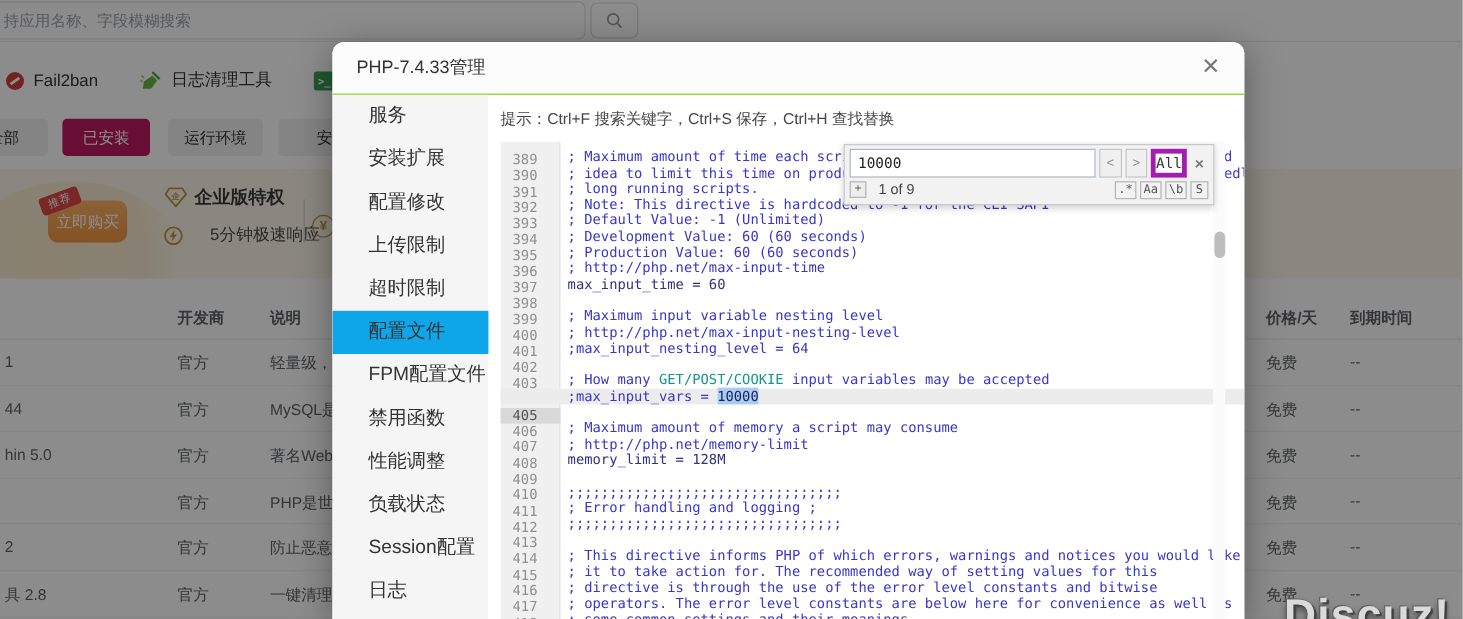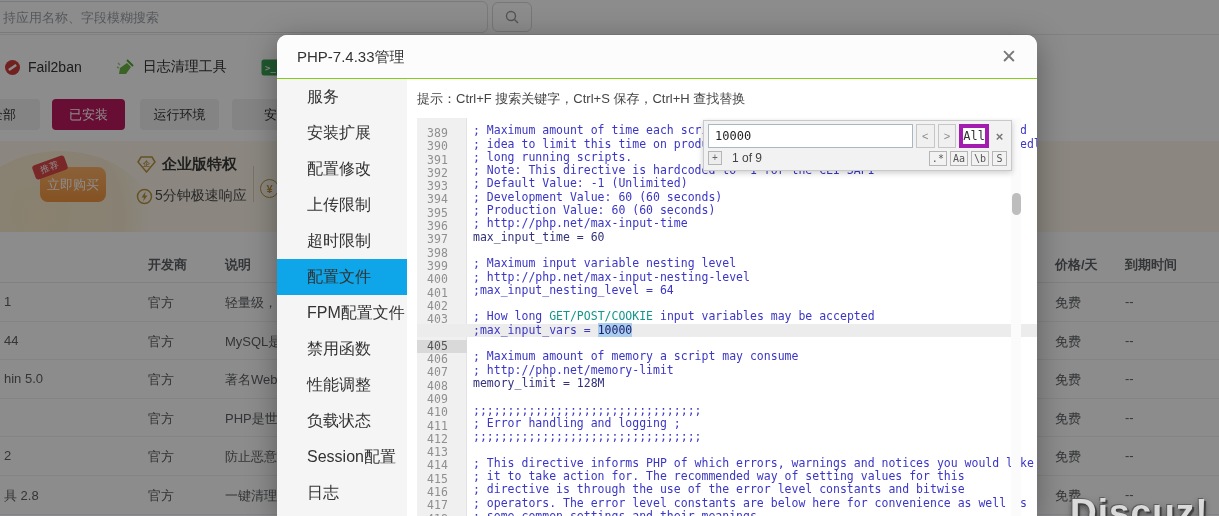--- a/index.html
+++ b/index.html
@@ -23,21 +23,21 @@
   
   .banner{position:absolute;left:0;top:141px;width:100%;height:91px;background:#fdf6ea;overflow:hidden;}
   .banner .blob{position:absolute;left:-40px;top:10px;width:200px;height:160px;border-radius:50%;
     background:radial-gradient(circle at 40% 40%, #fbeccb 0%, #f8ecd2 55%, rgba(253,246,234,0) 72%);}
   .buy-btn{position:absolute;left:40px;top:167px;width:66px;height:35px;border:none;border-radius:8px;
     background:linear-gradient(180deg,#ffb268,#f1953f);color:#fff;font-size:13px;cursor:pointer;}
   .ribbon{position:absolute;left:33px;top:160px;background:#de4848;color:#fff;font-size:9px;padding:1px 7px;
     border-radius:3px;transform:rotate(-20deg);letter-spacing:1px;}
   .perk1{position:absolute;left:137px;top:155px;display:flex;align-items:center;gap:6px;
          font-size:15px;font-weight:bold;color:#3a3a3a;}
-  .perk2{position:absolute;left:136px;top:187px;display:flex;align-items:center;gap:2px;font-size:14px;color:#4a4a4a;}
+  .perk2{position:absolute;left:136px;top:187px;display:flex;align-items:center;gap:22px;font-size:14px;color:#4a4a4a;}
   .banner-vdiv{position:absolute;left:253px;top:166px;width:1px;height:36px;background:#ddd2ba;}
   .yuan-icon{position:absolute;left:260px;top:179px;width:19px;height:19px;border:1.5px solid #bb9440;border-radius:50%;
     color:#bb9440;font-size:11px;display:flex;align-items:center;justify-content:center;font-weight:bold;}
   
   .tbl-head{position:absolute;left:0;top:245px;width:100%;height:38px;border-bottom:1px solid #e9ecf1;
             font-size:13px;color:#606266;}
   .tbl-head span{position:absolute;top:11px;font-weight:bold;}
   .rows{position:absolute;left:0;top:283px;width:100%;}
   .trow{position:relative;width:100%;height:38.6px;border-bottom:1px solid #eef1f5;font-size:13px;color:#606266;cursor:pointer;}
   .trow span{position:absolute;top:11px;white-space:nowrap;}
@@ -262,21 +262,21 @@
           <div class="line"><span class="ln">394</span><span class="tx"><span class="c">; Default Value: -1 (Unlimited)</span></span></div>
           <div class="line"><span class="ln">395</span><span class="tx"><span class="c">; Development Value: 60 (60 seconds)</span></span></div>
           <div class="line"><span class="ln">396</span><span class="tx"><span class="c">; Production Value: 60 (60 seconds)</span></span></div>
           <div class="line"><span class="ln">397</span><span class="tx"><span class="c">; http://php.net/max-input-time</span></span></div>
           <div class="line"><span class="ln">398</span><span class="tx"><span class="k">max_input_time = 60</span></span></div>
           <div class="line"><span class="ln">399</span><span class="tx"></span></div>
           <div class="line"><span class="ln">400</span><span class="tx"><span class="c">; Maximum input variable nesting level</span></span></div>
           <div class="line"><span class="ln">401</span><span class="tx"><span class="c">; http://php.net/max-input-nesting-level</span></span></div>
           <div class="line"><span class="ln">402</span><span class="tx"><span class="c">;max_input_nesting_level = 64</span></span></div>
           <div class="line"><span class="ln">403</span><span class="tx"></span></div>
-          <div class="line"><span class="ln">404</span><span class="tx"><span class="c">; How long </span><span class="t">GET/POST/COOKIE</span><span class="c"> input variables may be accepted</span></span></div>
+          <div class="line"><span class="ln">404</span><span class="tx"><span class="c">; How many </span><span class="t">GET/POST/COOKIE</span><span class="c"> input variables may be accepted</span></span></div>
           <div class="line active"><span class="ln">405</span><span class="tx"><span class="c">;max_input_vars = </span><span class="m">10000</span></span></div>
           <div class="line"><span class="ln">406</span><span class="tx"></span></div>
           <div class="line"><span class="ln">407</span><span class="tx"><span class="c">; Maximum amount of memory a script may consume</span></span></div>
           <div class="line"><span class="ln">408</span><span class="tx"><span class="c">; http://php.net/memory-limit</span></span></div>
           <div class="line"><span class="ln">409</span><span class="tx"><span class="k">memory_limit = 128M</span></span></div>
           <div class="line"><span class="ln">410</span><span class="tx"></span></div>
           <div class="line"><span class="ln">411</span><span class="tx"><span class="c">;;;;;;;;;;;;;;;;;;;;;;;;;;;;;;;;;</span></span></div>
           <div class="line"><span class="ln">412</span><span class="tx"><span class="c">; Error handling and logging ;</span></span></div>
           <div class="line"><span class="ln">413</span><span class="tx"><span class="c">;;;;;;;;;;;;;;;;;;;;;;;;;;;;;;;;;</span></span></div>
           <div class="line"><span class="ln">414</span><span class="tx"></span></div>

